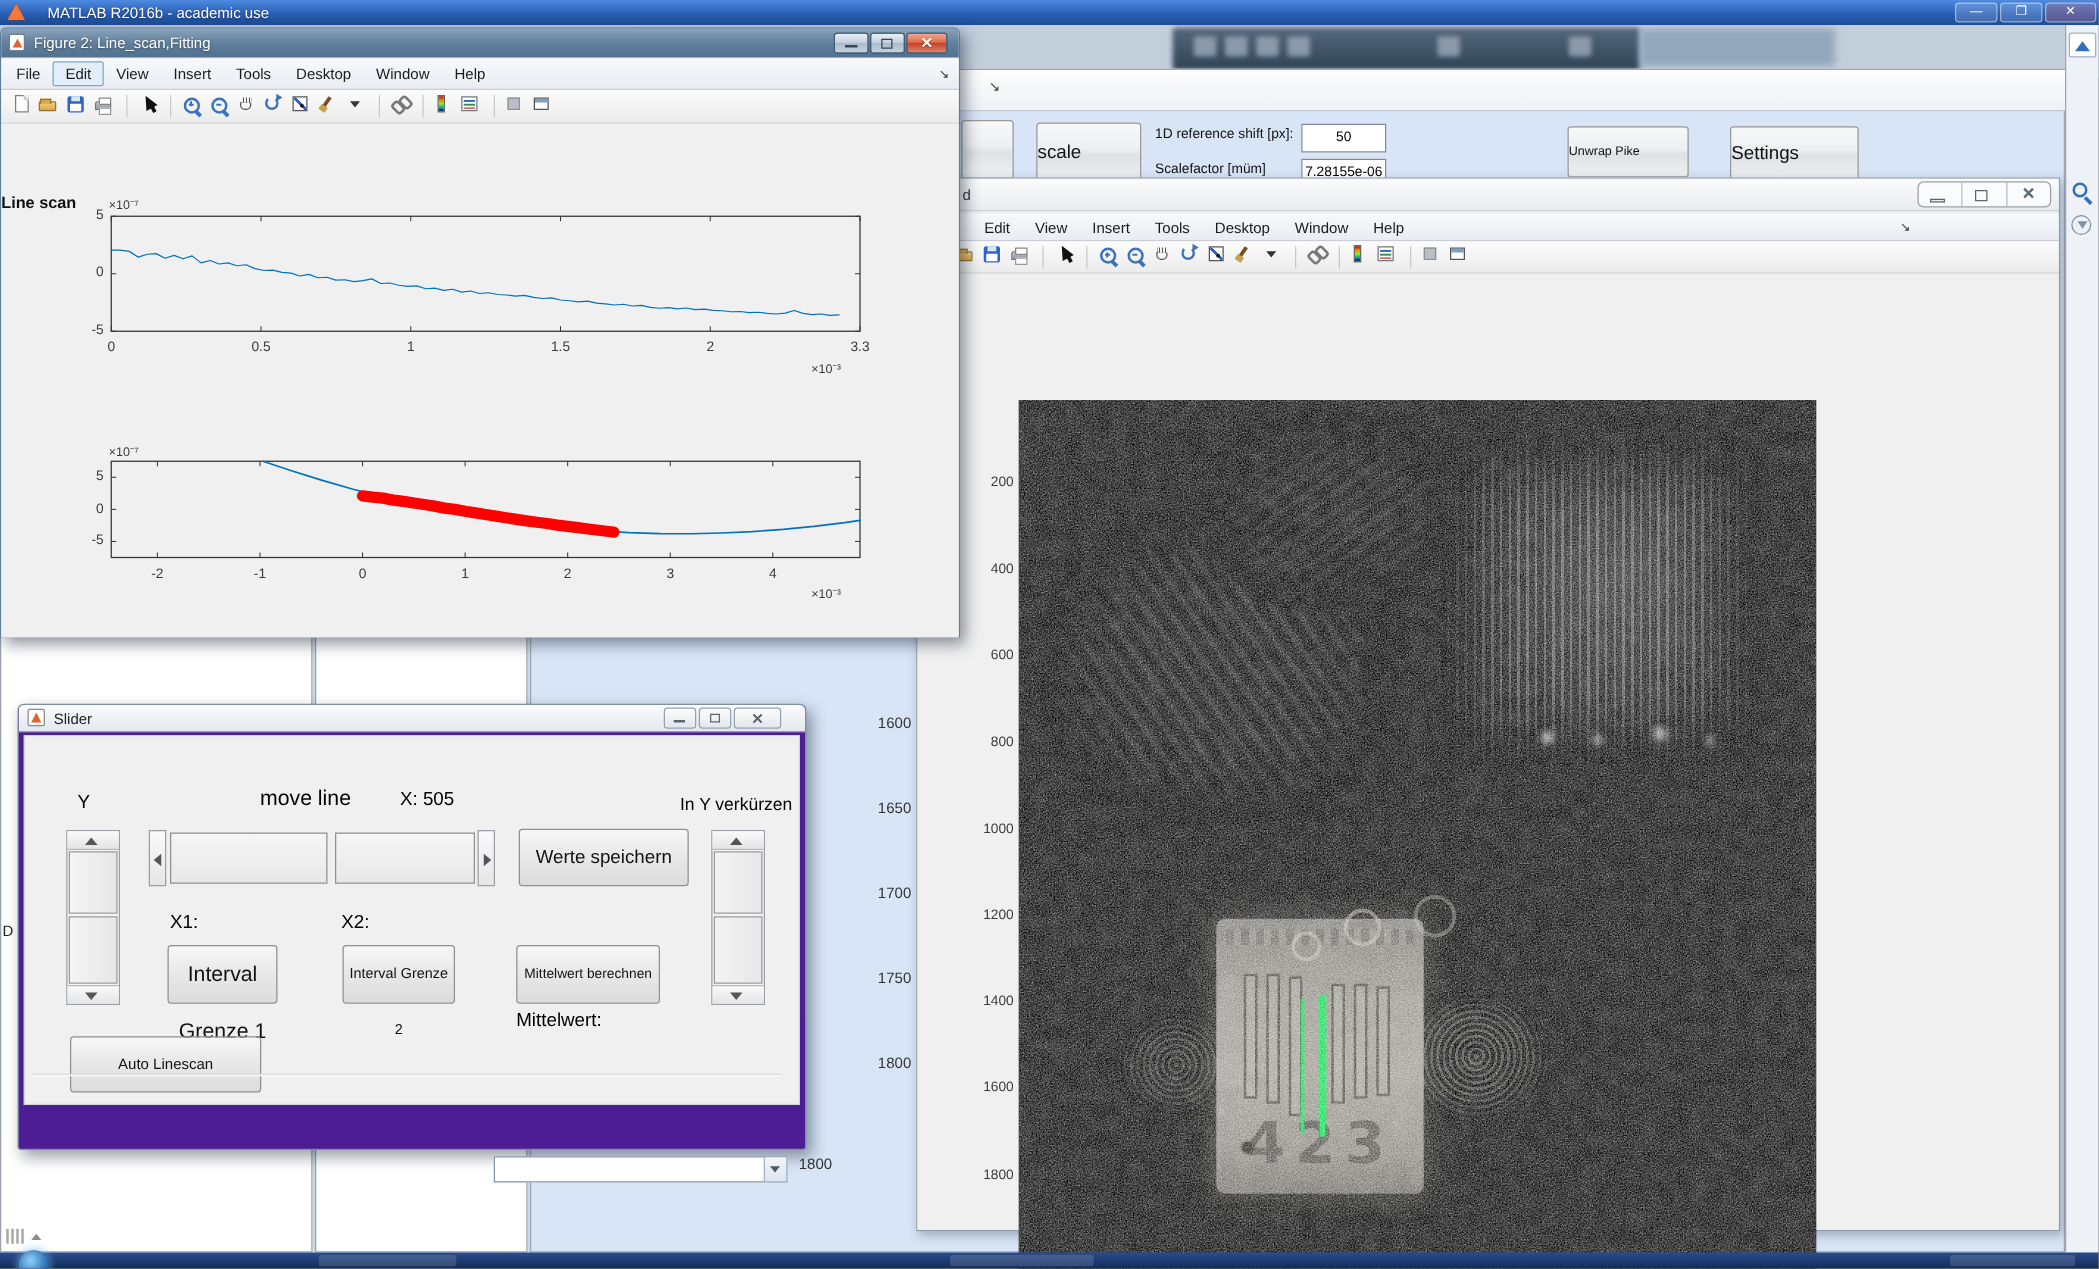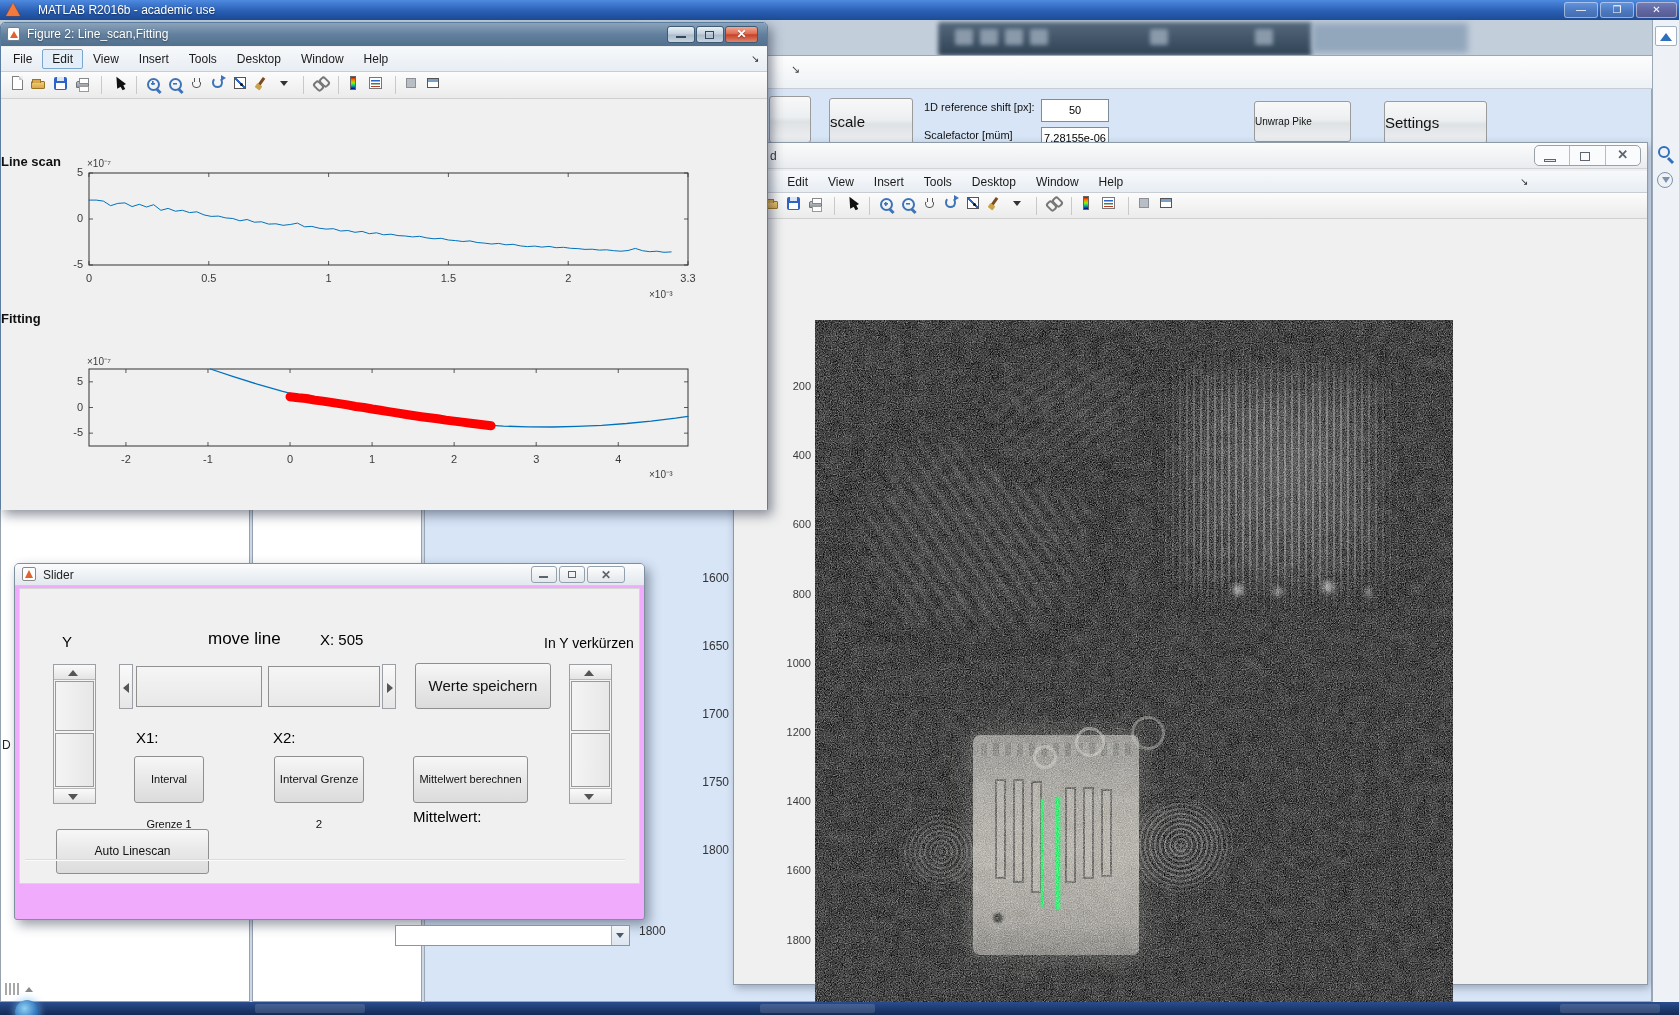--- a/index.html
+++ b/index.html
@@ -124,21 +124,21 @@
   #f2-canvas{left:0;top:76px;width:766px;height:411px;background:#f0f0f0;}
   .tb-btn{width:21px;height:21px;margin:1px 0 1px 1px;position:relative;border-radius:2px;}
   .tb-sep{width:7px;height:18px;border-right:1px solid #c9c9c9;margin-right:6px;}
   .icon{position:absolute;left:2px;top:2px;width:16px;height:16px;display:block;}
   .chart-title{position:absolute;width:100%;text-align:left;font-weight:bold;font-size:13px;color:#111;}
   .chart-sub{position:absolute;width:100%;text-align:center;font-weight:bold;font-size:12.5px;color:#111;}
   .exp-lbl{position:absolute;font-size:10px;color:#3b3b3b;}
   #f2-svg{left:0;top:0;width:766px;height:488px;pointer-events:none;}
 
   
-  #slider-win{left:14px;top:563px;width:631px;height:357px;background:#f0abfc;border:1px solid #7e8f9f;border-radius:5px 5px 3px 3px;box-shadow:4px 5px 12px rgba(30,40,60,.45);}
+  #slider-win{left:14px;top:563px;width:631px;height:357px;background:#4c1d95;border:1px solid #7e8f9f;border-radius:5px 5px 3px 3px;box-shadow:4px 5px 12px rgba(30,40,60,.45);}
   #sl-titlebar{left:0;top:0;width:629px;height:22px;background:linear-gradient(#fbfcfd,#e2e8ee);border-bottom:1px solid #c8cfd6;border-radius:4px 4px 0 0;}
   #sl-icon{left:7px;top:3px;width:14px;height:14px;background:#fff;border:1px solid #8a8a8a;border-radius:2px;}
   #sl-icon:after{content:"";position:absolute;left:2px;top:2px;width:0;height:0;border-left:4px solid transparent;border-right:4px solid transparent;border-bottom:8px solid #e0622e;}
   #sl-title{left:28px;top:4px;font-size:12px;color:#222;}
   .sl-cap{top:2px;height:17px;border:1px solid #93a1ae;border-radius:3px;background:linear-gradient(#fdfdfd,#e3e7eb);}
   #sl-min{left:516px;width:26px;} #sl-max{left:544px;width:26px;} #sl-close{left:572px;width:38px;}
   #sl-min .g-min{left:7px;top:9px;width:9px;height:2px;background:#5a6570;border:none;}
   #sl-max .g-box{left:8px;top:4px;width:8px;height:7px;border-color:#5a6570;}
   #sl-close .g-x{top:1px;font-size:12px;}
   #sl-body{left:4px;top:24px;width:621px;height:296px;border:1px solid #d6d6d6;background:#f0f0f0;}
@@ -353,20 +353,21 @@
         <div id="chip">
           <div class="topband"></div>
           <div class="chip-bar" style="left:22px;top:44px;height:100px"></div>
           <div class="chip-bar" style="left:40px;top:44px;height:104px"></div>
           <div class="chip-bar" style="left:58px;top:46px;height:112px"></div>
           <div class="chip-bar" style="left:92px;top:52px;height:96px"></div>
           <div class="chip-bar" style="left:110px;top:52px;height:92px"></div>
           <div class="chip-bar" style="left:128px;top:54px;height:88px"></div>
           <div class="ring" style="left:60px;top:10px;width:24px;height:24px"></div>
           <div class="ring" style="left:102px;top:-8px;width:30px;height:30px"></div>
+          <div id="chip-number">423</div>
           <div id="chip-dot"></div>
         </div>
         <div class="ring" style="left:316px;top:396px;width:34px;height:34px;border-color:rgba(190,188,180,.4)"></div>
         <div class="green-line" id="gl1" style="left: 226px; top: 479px; width: 2px; height: 108px; background: rgb(0, 230, 77); box-shadow: rgb(0, 230, 77) 0px 0px 2px;"></div>
         <div class="green-line" id="gl2" style="left: 241px; top: 477px; width: 4px; height: 112px; background: rgb(0, 230, 77); box-shadow: rgb(0, 230, 77) 0px 0px 3px;"></div>
         <svg id="noise1" width="638" height="704">
           <filter id="nz1">
               <feTurbulence type="fractalNoise" baseFrequency="0.85" numOctaves="2" seed="7"></feTurbulence>
           <feColorMatrix type="matrix" values="0 0 0 0 1  0 0 0 0 1  0 0 0 0 1  0.9 0.9 0.9 0 -0.95"></feColorMatrix>
             </filter>
@@ -475,21 +476,20 @@
           <span class="icon i-dock-a"></span>
         </span>
         <span class="tb-btn">
           <span class="icon i-dock-b"></span>
         </span>
       </div>
     <div id="f2-canvas" class="abs"></div>
     <div class="chart-title" style="top:131px">Line scan</div>
     <span class="exp-lbl" style="left:86px;top:133px">×10⁻⁷</span>
     <span class="exp-lbl" style="left:648px;top:264px">×10⁻³</span>
-    <div class="chart-title" style="top:288px">Fitting</div>
     <span class="exp-lbl" style="left:86px;top:331px">×10⁻⁷</span>
     <span class="exp-lbl" style="left:648px;top:444px">×10⁻³</span>
     <svg id="f2-svg" class="abs" viewBox="0 0 766 488">
         <rect x="88" y="150" width="599" height="92" fill="none" stroke="#333" stroke-width="1"></rect>
         <line x1="88" y1="242" x2="88" y2="238" stroke="#333" stroke-width="0.8"></line>
         <line x1="88" y1="150" x2="88" y2="154" stroke="#333" stroke-width="0.8"></line>
         <line x1="207.8" y1="242" x2="207.8" y2="238" stroke="#333" stroke-width="0.8"></line>
         <line x1="207.8" y1="150" x2="207.8" y2="154" stroke="#333" stroke-width="0.8"></line>
         <line x1="327.6" y1="242" x2="327.6" y2="238" stroke="#333" stroke-width="0.8"></line>
         <line x1="327.6" y1="150" x2="327.6" y2="154" stroke="#333" stroke-width="0.8"></line>
@@ -601,21 +601,21 @@
           </span>
         <span class="vs-thumb" style="top:16px;height:50px"></span>
         <span class="vs-thumb" style="top:68px;height:54px"></span>
         <span class="vs-arrow bottom" style="top:123px">
             <span class="tri-down"></span>
           </span>
       </div>
 
       <span class="sl-text" style="left:116px;top:140px;font-size:15px">X1:</span>
       <span class="sl-text" style="left:253px;top:140px;font-size:15px">X2:</span>
-      <span class="gui-btn" style="left:114px;top:167px;width:70px;height:47px;font-size:11px;line-height:45px">Interval Grenze 1</span>
+      <span class="gui-btn" style="left:114px;top:167px;width:88px;height:47px;font-size:17px;line-height:45px">Interval Grenze 1</span>
       <span class="gui-btn" style="left:254px;top:167px;width:90px;height:47px;font-size:11.5px;line-height:45px">Interval Grenze 2</span>
       <span class="gui-btn" style="left:393px;top:167px;width:115px;height:47px;font-size:11px;line-height:45px">Mittelwert berechnen</span>
       <span class="sl-text" style="left:393px;top:219px;font-size:15px">Mittelwert:</span>
       <span class="gui-btn" style="left:36px;top:240px;width:153px;height:45px;font-size:12px;line-height:43px">Auto Linescan</span>
     </div>
     <div id="sl-groove" class="abs"></div>
   </div>
 
   <div id="combo" class="abs">
     <span class="dd">

